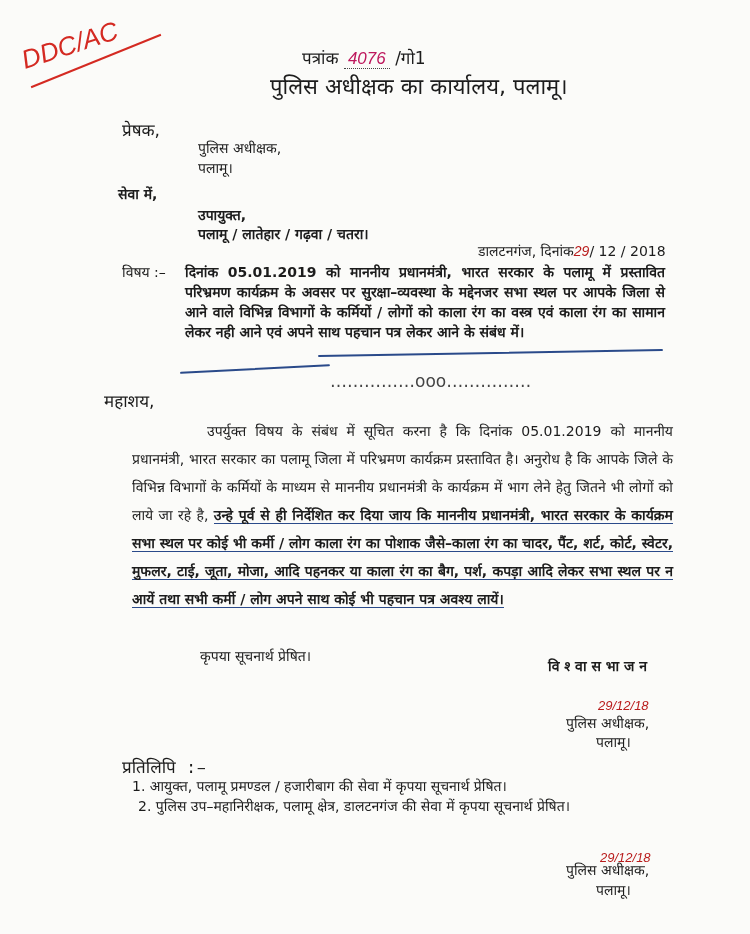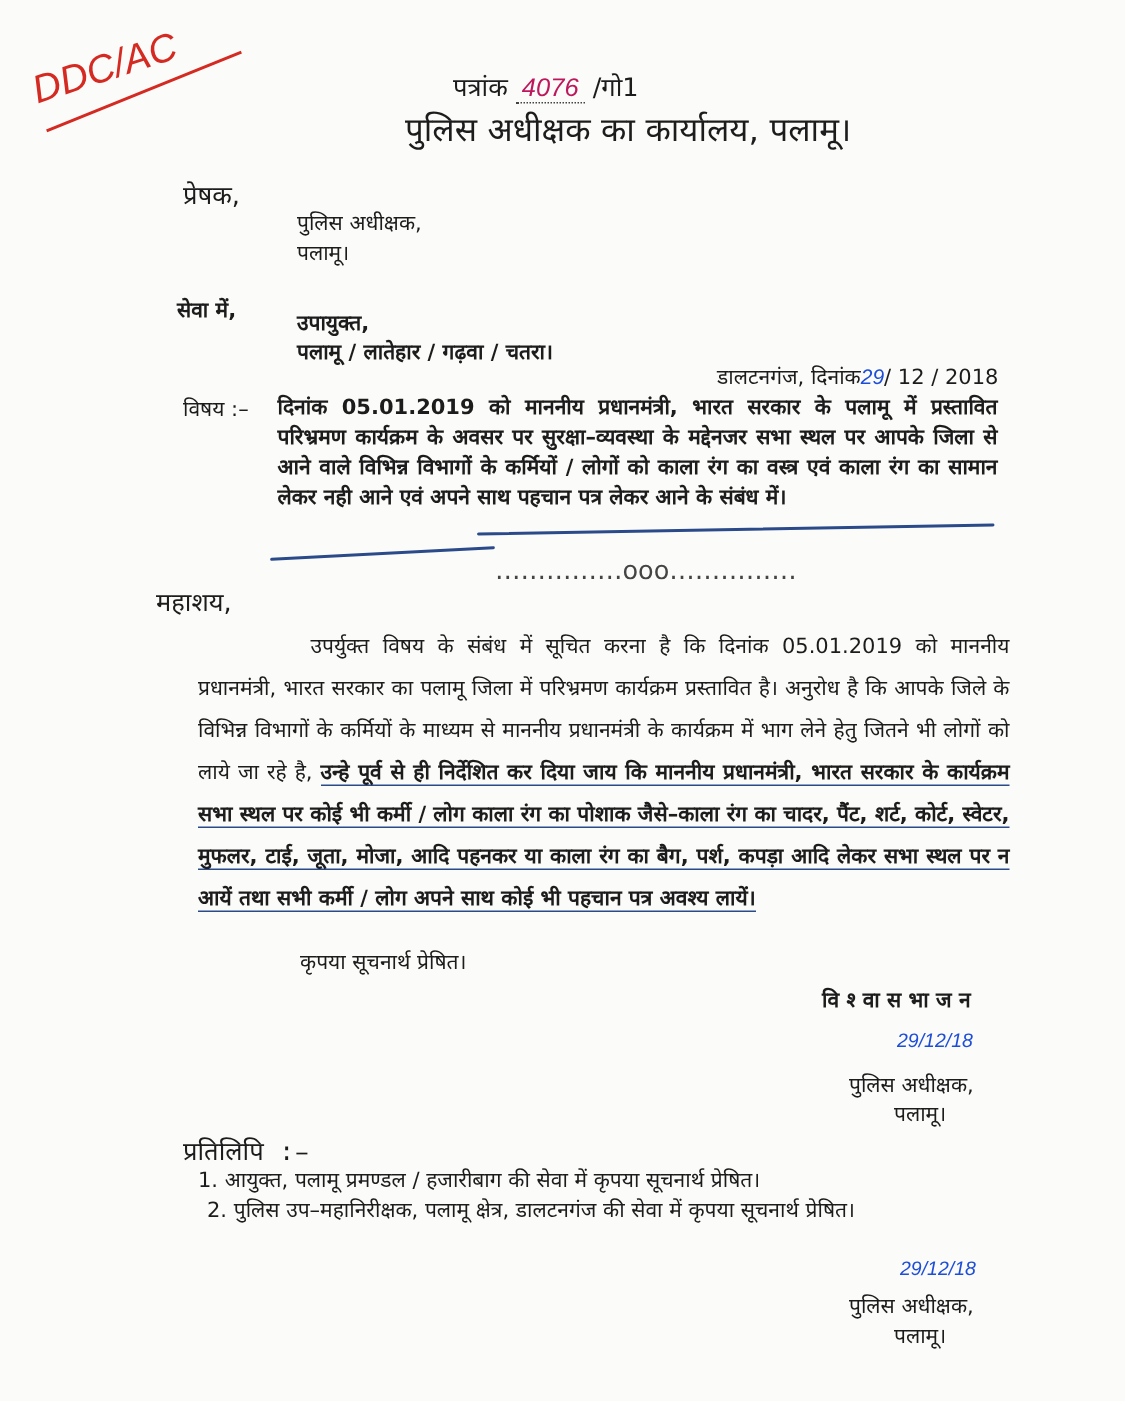--- a/index.html
+++ b/index.html
@@ -12,61 +12,61 @@
   .stamp { left:20px; top:30px; font-family:"Liberation Sans", sans-serif; font-style:italic; font-size:26px; color:#d42a22; transform:rotate(-18deg); }
   .stamp-line { left:26px; top:60px; width:140px; height:2px; background:#d42a22; transform:rotate(-22deg); }
   .small { font-size:17px; }
   .med { font-size:14px; }
   .b { font-weight:bold; }
   .subject { left:185px; top:262px; width:480px; font-size:14px; font-weight:bold; line-height:20px; white-space:normal; text-align:justify; }
   .body { left:120px; top:405px; width:565px; font-size:14px; line-height:28px; white-space:normal; text-align:justify; }
   .body p { margin:12px; text-indent:75px; }
   .ul { border-bottom:1.5px solid #2a4a8a; }
   .blue { position:absolute; height:2px; background:#2a4a8a; border-radius:2px; }
-  .hand { font-family:"Liberation Sans", sans-serif; font-style:italic; color:#1d4ed8; }
+  .hand { font-family:"Liberation Sans", sans-serif; font-style:italic; color:#b91c1c;margin-top:12px; }
 </style>
 </head>
 <body>
 
 <div class="abs stamp">DDC/AC</div>
 <div class="abs stamp-line"></div>
 
 <div class="abs ref">
   <span>पत्रांक</span>
   <span class="num">4076</span>
   <span>/गो1</span>
 </div>
 <div class="abs title">पुलिस अधीक्षक का कार्यालय, पलामू।</div>
 
 <div class="abs small" style="left:122px;top:118px;">प्रेषक,</div>
 <div class="abs med" style="left:198px;top:138px;">पुलिस अधीक्षक,</div>
 <div class="abs med" style="left:198px;top:158px;">पलामू।</div>
 
-<div class="abs med b" style="left:118px;top:196px;">सेवा में,</div>
+<div class="abs med b" style="left:118px;top:184px;">सेवा में,</div>
 <div class="abs med b" style="left:198px;top:205px;">उपायुक्त,</div>
 <div class="abs med b" style="left:198px;top:224px;">पलामू / लातेहार / गढ़वा / चतरा।</div>
 
 <div class="abs med" style="left:478px;top:241px;">
   <span>डालटनगंज, दिनांक</span><span class="hand">29</span><span>/ 12 / 2018</span>
 </div>
 
 <div class="abs med" style="left:122px;top:262px;">विषय :–</div>
 <div class="abs subject">दिनांक 05.01.2019 को माननीय प्रधानमंत्री, भारत सरकार के पलामू में प्रस्तावित परिभ्रमण कार्यक्रम के अवसर पर सुरक्षा–व्यवस्था के मद्देनजर सभा स्थल पर आपके जिला से आने वाले विभिन्न विभागों के कर्मियों / लोगों को काला रंग का वस्त्र एवं काला रंग का सामान लेकर नही आने एवं अपने साथ पहचान पत्र लेकर आने के संबंध में।</div>
 <div class="blue" style="left:318px;top:352px;width:345px;transform:rotate(-1deg);"></div>
 <div class="blue" style="left:180px;top:368px;width:150px;transform:rotate(-3deg);"></div>
 
 <div class="abs small" style="left:330px;top:371px;color:#444;">……………ooo……………</div>
 
 <div class="abs small" style="left:104px;top:389px;">महाशय,</div>
 
 <div class="abs body">
   <p><span>उपर्युक्त विषय के संबंध में सूचित करना है कि दिनांक 05.01.2019 को माननीय प्रधानमंत्री, भारत सरकार का पलामू जिला में परिभ्रमण कार्यक्रम प्रस्तावित है। अनुरोध है कि आपके जिले के विभिन्न विभागों के कर्मियों के माध्यम से माननीय प्रधानमंत्री के कार्यक्रम में भाग लेने हेतु जितने भी लोगों को लाये जा रहे है, </span><b class="ul">उन्हे पूर्व से ही निर्देशित कर दिया जाय कि माननीय प्रधानमंत्री, भारत सरकार के कार्यक्रम सभा स्थल पर कोई भी कर्मी / लोग काला रंग का पोशाक जैसे–काला रंग का चादर, पैंट, शर्ट, कोर्ट, स्वेटर, मुफलर, टाई, जूता, मोजा, आदि पहनकर या काला रंग का बैग, पर्श, कपड़ा आदि लेकर सभा स्थल पर न आयें तथा सभी कर्मी / लोग अपने साथ कोई भी पहचान पत्र अवश्य लायें।</b></p>
 </div>
 
-<div class="abs med" style="left:200px;top:631px;">कृपया सूचनार्थ प्रेषित।</div>
+<div class="abs med" style="left:200px;top:646px;">कृपया सूचनार्थ प्रेषित।</div>
 
 <div class="abs med b" style="left:548px;top:656px;">वि श्‍ वा स भा ज न</div>
 <div class="abs hand" style="left:598px;top:686px;font-size:13px;">29/12/18</div>
 <div class="abs med" style="left:566px;top:713px;">पुलिस अधीक्षक,</div>
 <div class="abs med" style="left:596px;top:732px;">पलामू।</div>
 
 <div class="abs small" style="left:122px;top:755px;font-family:Liberation Mono, monospace;">प्रतिलिपि :–</div>
 <div class="abs med" style="left:132px;top:776px;">1. आयुक्त, पलामू प्रमण्डल / हजारीबाग की सेवा में कृपया सूचनार्थ प्रेषित।</div>
 <div class="abs med" style="left:138px;top:796px;"></div>
 <div class="abs med" style="left:138px;top:796px;">2. पुलिस उप–महानिरीक्षक, पलामू क्षेत्र, डालटनगंज की सेवा में कृपया सूचनार्थ प्रेषित।</div>

